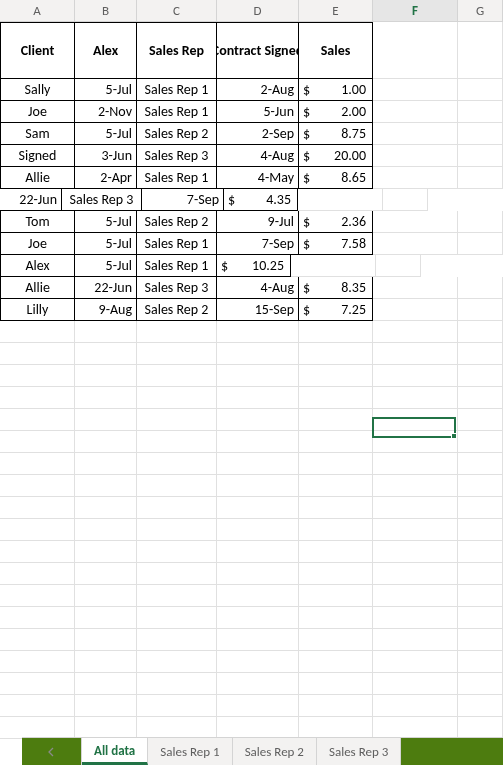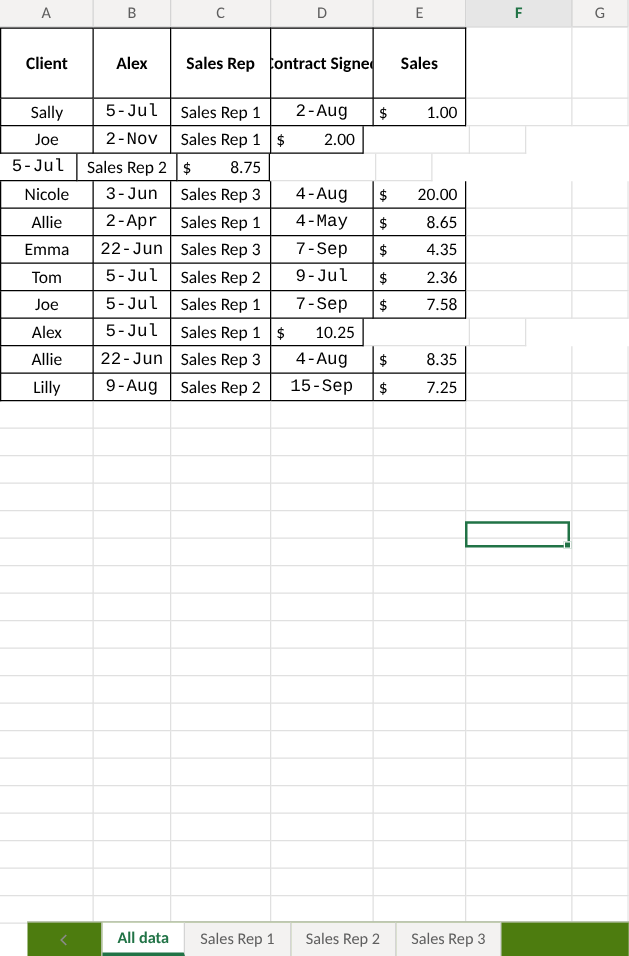--- a/index.html
+++ b/index.html
@@ -69,21 +69,21 @@
     display: flex;
     align-items: center;
     justify-content: center;
     text-align: center;
     font-weight: 700;
     padding: 2px;
   }
   .tb { border-right: 1px solid #000 !important; border-bottom: 1px solid #000 !important; text-align: center; }
   .tb-top { border-top: 1px solid #000; }
   .tb-left { border-left: 1px solid #000; }
-  .r { text-align: center; font-family: Liberation Mono, monospace; }
+  .r { text-align: right; }
   .sales {
     display: flex;
     justify-content: space-between;
   }
   .sales .cur { padding-right: 2px; }
   .sales .amt { padding-right: 2px; }
   .selected-cell {
     position: absolute;
     border: 2px solid #217346;
     pointer-events: none;
@@ -171,43 +171,46 @@
               <span class="amt">1.00</span>
             </div>
           </div>
           <div class="cell colF"></div>
           <div class="cell colG"></div>
         </div>
         <div class="row">
           <div class="cell colA tb tb-left">Joe</div>
           <div class="cell colB tb r">2-Nov</div>
           <div class="cell colC tb">Sales Rep 1</div>
+          <div class="cell colD tb r">5-Jun</div>
           <div class="cell colE tb">
             <div class="sales">
               <span class="cur">$</span>
               <span class="amt">2.00</span>
             </div>
           </div>
           <div class="cell colF"></div>
           <div class="cell colG"></div>
         </div>
         <div class="row">
+          <div class="cell colA tb tb-left">Sam</div>
           <div class="cell colB tb r">5-Jul</div>
           <div class="cell colC tb">Sales Rep 2</div>
+          <div class="cell colD tb r">2-Sep</div>
           <div class="cell colE tb">
             <div class="sales">
               <span class="cur">$</span>
               <span class="amt">8.75</span>
             </div>
           </div>
           <div class="cell colF"></div>
           <div class="cell colG"></div>
         </div>
         <div class="row">
-          <div class="cell colA tb tb-left">Nicole</div>
+          <div class="cell colA tb tb-left">Signed</div>
           <div class="cell colB tb r">3-Jun</div>
           <div class="cell colC tb">Sales Rep 3</div>
           <div class="cell colD tb r">4-Aug</div>
           <div class="cell colE tb">
             <div class="sales">
               <span class="cur">$</span>
               <span class="amt">20.00</span>
             </div>
           </div>
           <div class="cell colF"></div>
@@ -221,21 +224,20 @@
           <div class="cell colE tb">
             <div class="sales">
               <span class="cur">$</span>
               <span class="amt">8.65</span>
             </div>
           </div>
           <div class="cell colF"></div>
           <div class="cell colG"></div>
         </div>
         <div class="row">
-          <div class="cell colA tb tb-left">Emma</div>
           <div class="cell colB tb r">22-Jun</div>
           <div class="cell colC tb">Sales Rep 3</div>
           <div class="cell colD tb r">7-Sep</div>
           <div class="cell colE tb">
             <div class="sales">
               <span class="cur">$</span>
               <span class="amt">4.35</span>
             </div>
           </div>
           <div class="cell colF"></div>

